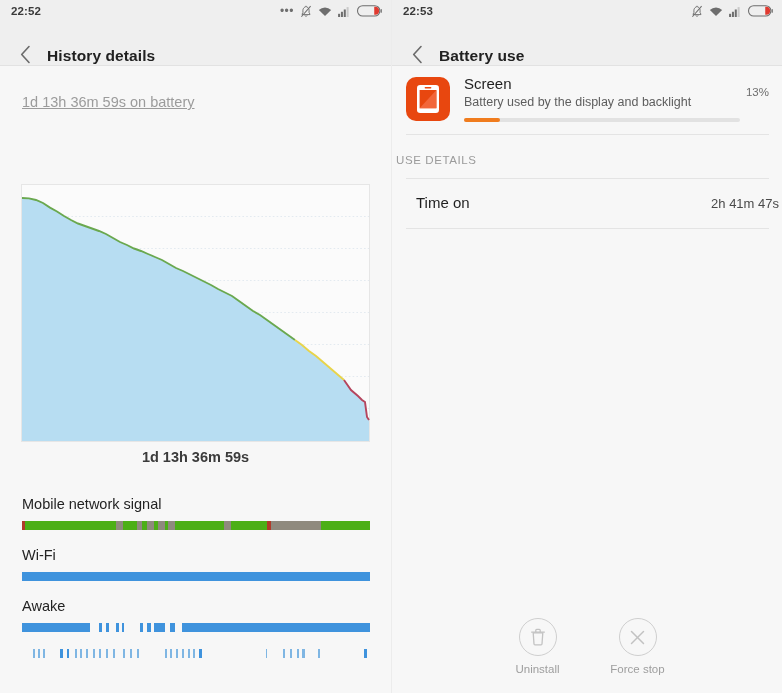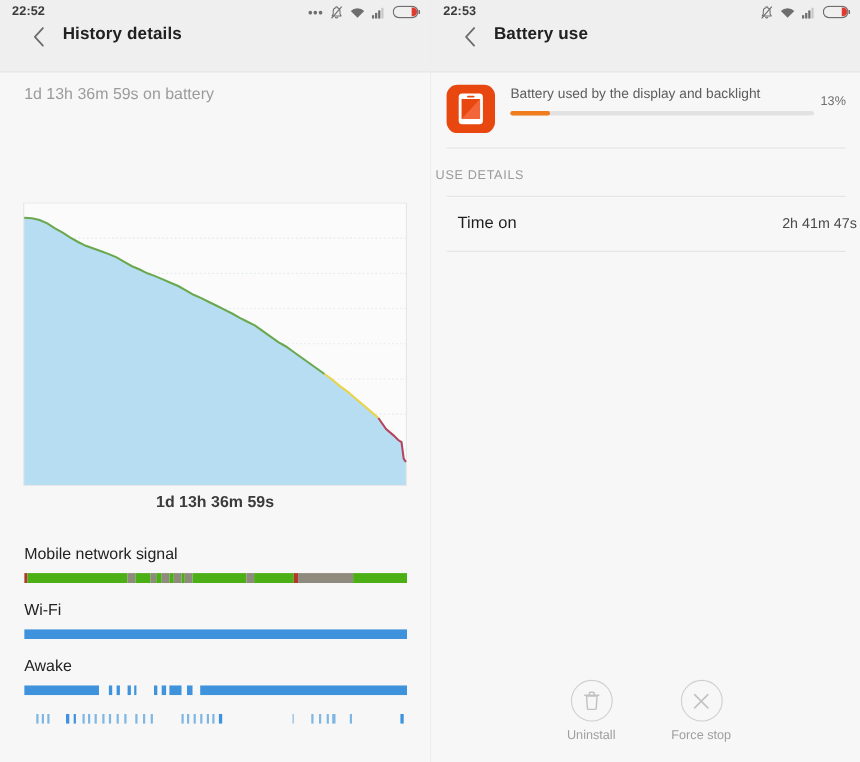--- a/index.html
+++ b/index.html
@@ -20,31 +20,31 @@
     padding: 0 9px 0 11px;
   }
   .status-time { font-size: 11.5px; font-weight: bold; color: #3a3a3a; letter-spacing: .1px; }
   .status-icons { display: flex; align-items: center; gap: 6px; }
   .si { display: inline-flex; align-items: center; }
   .dots { font-size: 12px; color: #6e6e6e; letter-spacing: .5px; line-height: 6px; }
 
   
   .titlebar {
     height: 44px; background: #efefef;
-    display: flex; align-items: flex-start; padding-left: 24px;
+    display: flex; align-items: flex-end; padding-left: 14px;
     border-bottom: 1px solid #e2e2e2;
   }
   .back-chevron { width: 22px; height: 22px; display: inline-flex; align-items: center; justify-content: center; }
   .title-text { font-size: 15.5px; font-weight: bold; color: #212121; margin-left: 11px; letter-spacing: .1px; }
 
   
   .left-body { position: relative; background: #f7f7f7; height: 627px; }
   .on-battery {
-    position: absolute; left: 22px; top: 12px;
-    font-size: 14.5px; color: #9b9b9b;
+    position: absolute; left: 22px; top: 28px;
+    font-size: 14.5px; color: #9b9b9b; text-decoration: underline;
   }
   .chart-wrap { position: absolute; left: 21px; top: 118px; width: 349px; height: 258px; }
   .chart-wrap svg { display: block; }
   .chart-caption {
     position: absolute; top: 383px; left: 0; width: 391px;
     text-align: center; font-size: 14.5px; color: #3b3b3b; font-weight: bold;
   }
 
   .track-group { position: absolute; left: 22px; width: 348px; }
   .track-label { font-size: 14.5px; color: #232323; margin-bottom: 9px; }
@@ -293,20 +293,21 @@
       <div class="app-row">
         <span class="app-icon">
           <svg width="26" height="30" viewBox="0 0 26 30">
             <rect x="2" y="1" width="22" height="28" rx="3.2" fill="#ffffff"></rect>
             <rect x="4.6" y="6" width="16.8" height="18.2" fill="#e8470f"></rect>
             <path d="M4.6 24.2 21.4 6v18.2z" fill="#f2663a"></path>
             <rect x="9.6" y="3.1" width="6.8" height="1.5" rx="0.75" fill="#e8470f"></rect>
           </svg>
         </span>
         <span class="app-meta">
+          <span class="app-name" style="display:block">Screen</span>
           <span class="app-desc" style="display:block">Battery used by the display and backlight</span>
           <span class="app-progress" style="display:block">
             <span class="app-progress-fill" style="width: 13%;"></span>
           </span>
         </span>
         <span class="app-pct">13%</span>
       </div>
 
       <div class="divider" style="top:68px"></div>
 

